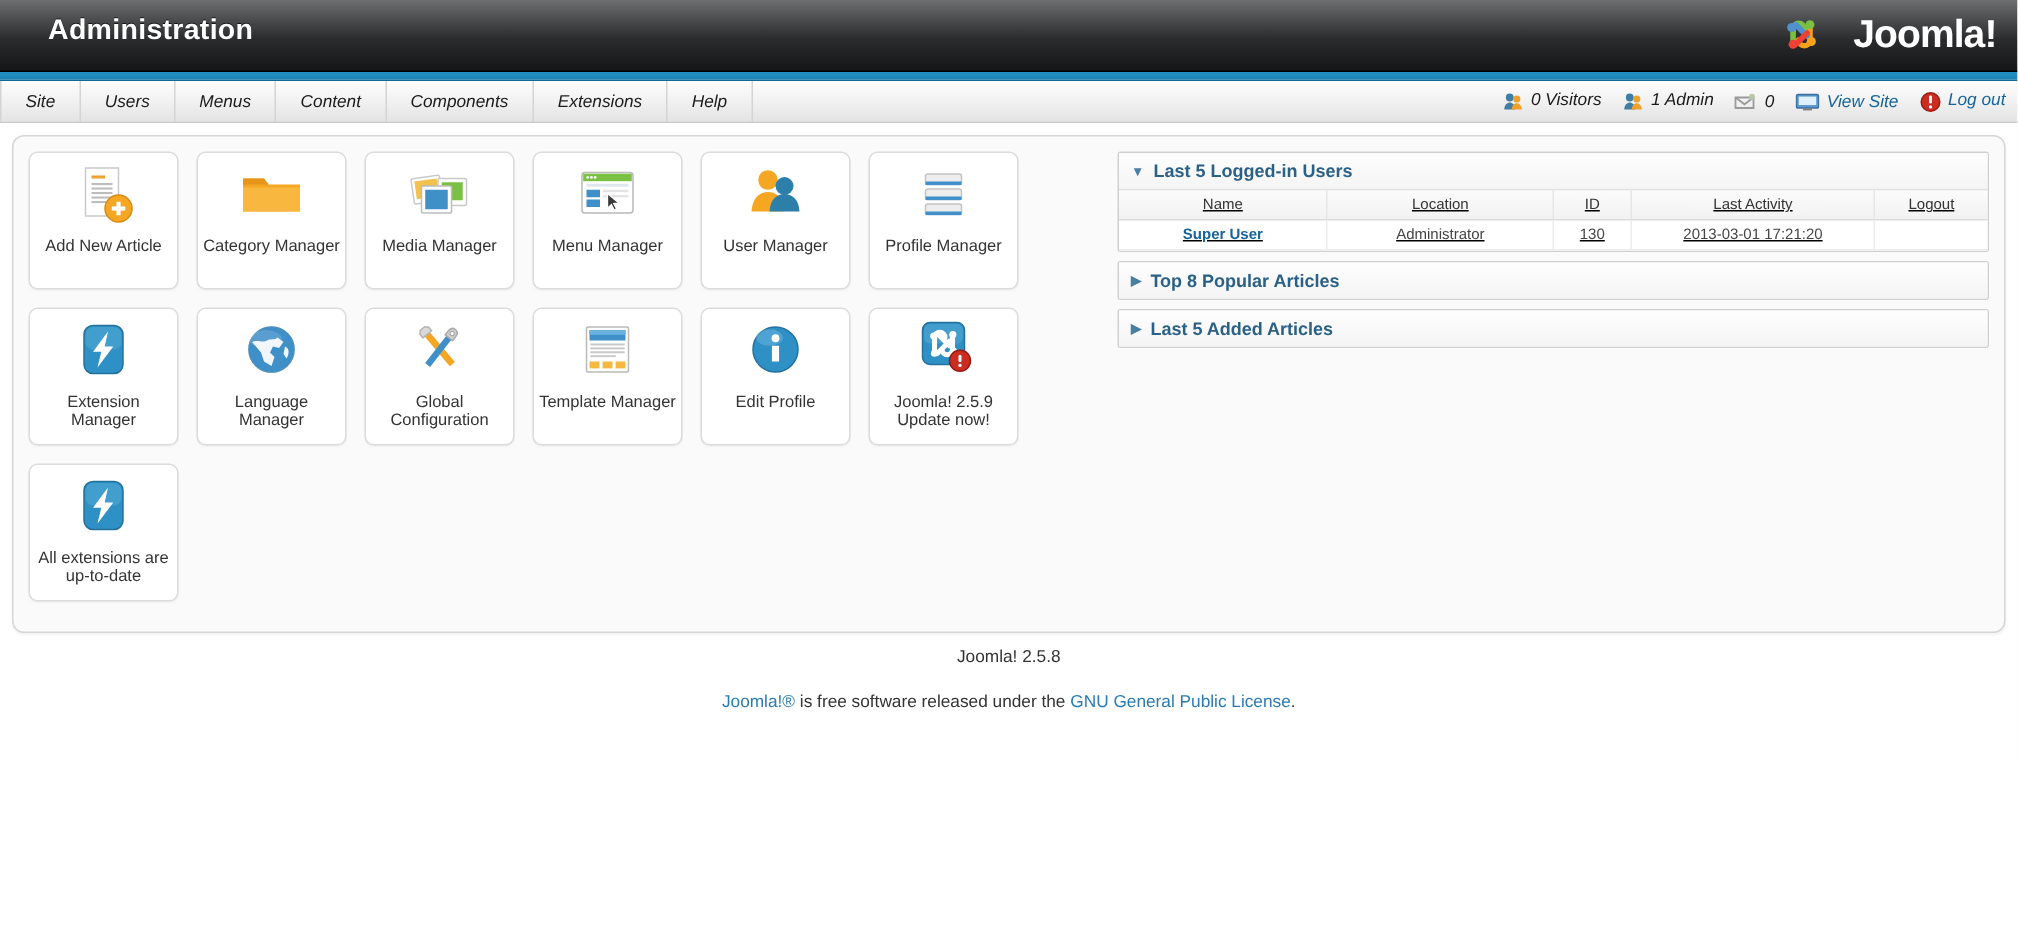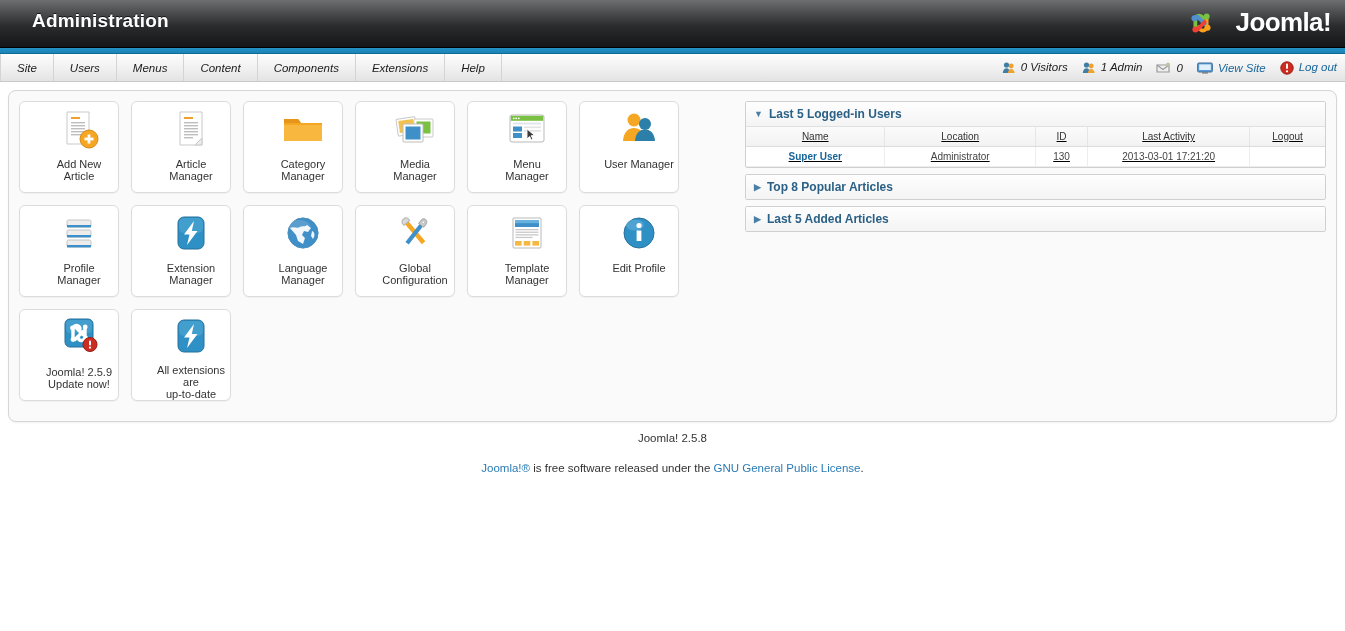--- a/index.html
+++ b/index.html
@@ -119,21 +119,20 @@
     height: 92px;
     background: #ffffff;
     border: 1px solid #dcdcdc;
     border-radius: 6px;
     display: flex;
     flex-direction: column;
     align-items: center;
     justify-content: flex-start;
     cursor: pointer;
     box-shadow: 0 1px 1px rgba(0,0,0,0.04);
-    padding-left: 20px;
   }
   .tile-icon {
     height: 56px;
     display: flex; align-items: center; justify-content: center;
     width: 100%;
   }
   .tile-label {
     font-size: 11px;
     color: #333;
     text-align: center;
@@ -322,36 +321,20 @@
             <rect x="15" y="24" width="14" height="1.4" fill="#bdbdbd"></rect>
             <rect x="15" y="27" width="10" height="1.4" fill="#bdbdbd"></rect>
             <circle cx="33" cy="32" r="9" fill="#f5a623" stroke="#d88b12" stroke-width="1"></circle>
             <rect x="31.6" y="27.5" width="2.8" height="9" fill="#fff"></rect>
             <rect x="28.5" y="30.6" width="9" height="2.8" fill="#fff"></rect>
           </svg>
         </div>
         <div class="tile-label">Add New Article</div>
       </div>
 
-      <div class="tile">
-        <div class="tile-icon">
-          <svg width="46" height="46" viewBox="0 0 46 46">
-            <polygon points="12,5 34,5 34,38 12,38" fill="#fff" stroke="#c9c9c9" stroke-width="1"></polygon>
-            <polygon points="34,31 34,38 27,38" fill="#ececec" stroke="#c9c9c9" stroke-width="1"></polygon>
-            <rect x="16" y="10" width="9" height="2" fill="#f0a02c"></rect>
-            <rect x="16" y="15" width="14" height="1.4" fill="#bdbdbd"></rect>
-            <rect x="16" y="18" width="14" height="1.4" fill="#bdbdbd"></rect>
-            <rect x="16" y="21" width="14" height="1.4" fill="#bdbdbd"></rect>
-            <rect x="16" y="24" width="14" height="1.4" fill="#bdbdbd"></rect>
-            <rect x="16" y="27" width="14" height="1.4" fill="#bdbdbd"></rect>
-            <rect x="16" y="30" width="9" height="1.4" fill="#bdbdbd"></rect>
-          </svg>
-        </div>
-        <div class="tile-label">Article Manager</div>
-      </div>
 
       <div class="tile">
         <div class="tile-icon">
           <svg width="46" height="46" viewBox="0 0 46 46">
             <path d="M4 12 L18 12 L21 16 L42 16 L42 34 L4 34 Z" fill="#f5a623"></path>
             <path d="M4 18 L42 18 L42 34 L4 34 Z" fill="#f8b73e"></path>
             <path d="M4 12 L18 12 L21 16 L4 16 Z" fill="#e6941a"></path>
           </svg>
         </div>
         <div class="tile-label">Category Manager</div>

